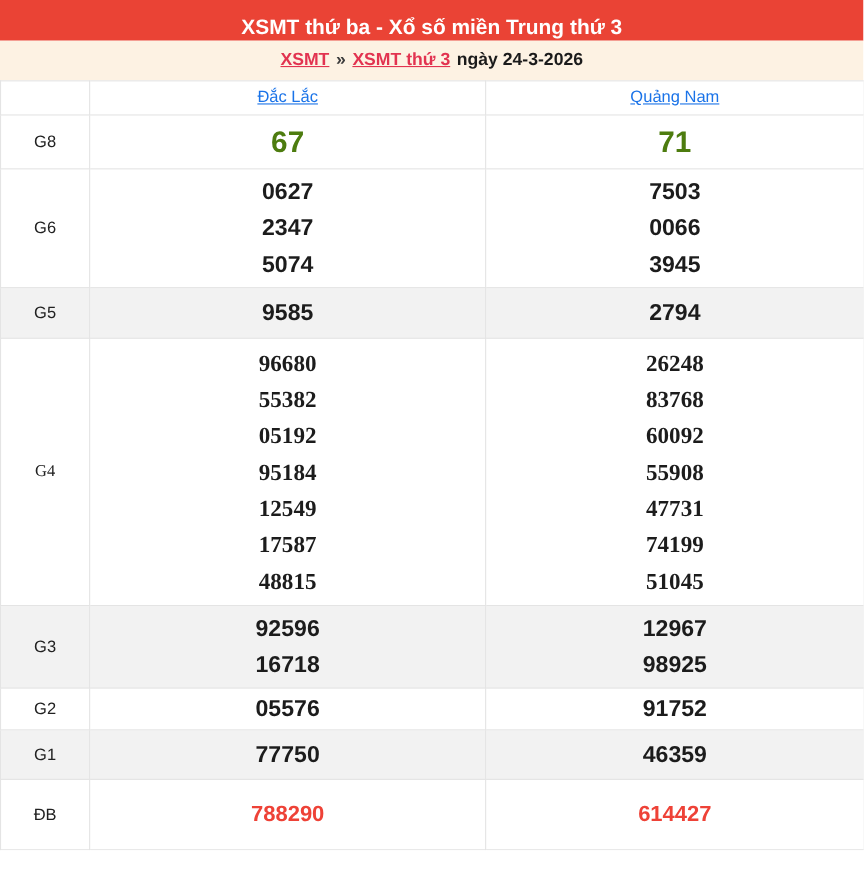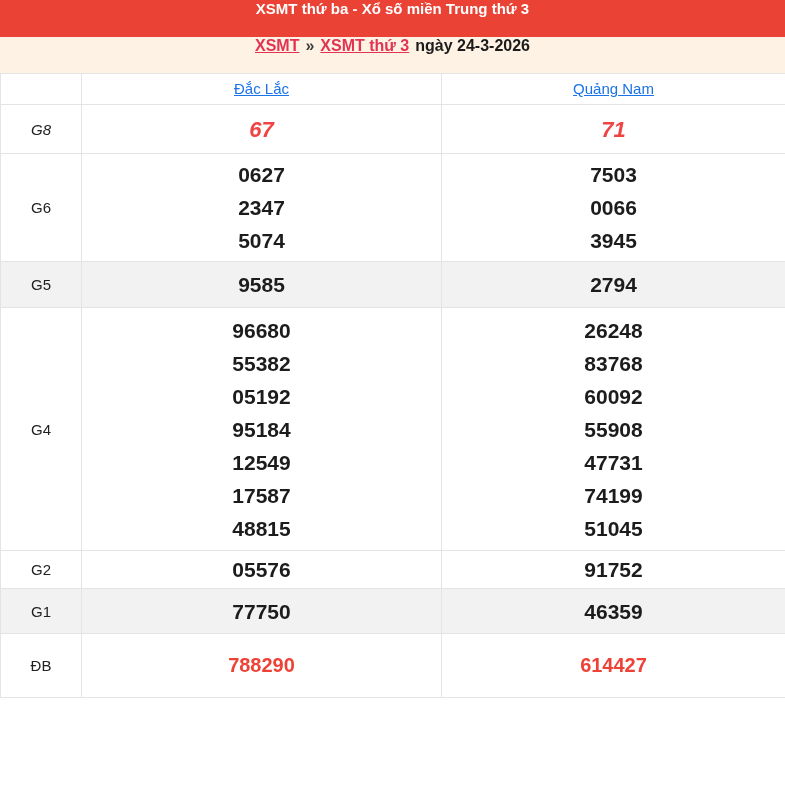--- a/index.html
+++ b/index.html
@@ -9,31 +9,32 @@
     font-family: "Liberation Sans", sans-serif;
   }
   .page { width: 785px; }
 
   
   .banner {
     height: 37px;
     background: #ea4335;
     color: #ffffff;
     display: flex;
-    align-items: flex-start;
+    align-items: flex-end;
     justify-content: center;
-    font-size: 15px;
+    font-size: 19px;
     font-weight: 700;
   }
 
   
   .breadcrumb {
     height: 36px;
     background: #fdf2e3;
     display: flex;
+    align-items: center;
     justify-content: center;
     gap: 6px;
     font-size: 16px;
     font-weight: 700;
   }
   .bc-link {
     color: #e23350;
     text-decoration: underline;
     cursor: pointer;
   }
@@ -70,31 +71,31 @@
     font-weight: 400;
     color: #212121;
   }
 
   .num {
     font-size: 21px;
     font-weight: 700;
     color: #1c1c1c;
     line-height: 33px;
   }
-  tr.r-g8 .num { color: #ef4444; font-size: 22px; }
+  tr.r-g8 .num { color: #4d7c0f; font-size: 27px; }
   tr.r-db .num { color: #ee4237; font-size: 20px; }
 
   tr.striped td { background: #f2f2f2; }
   tr.plain td   { background: #ffffff; }
 
-  tr.r-g8 td { height: 49px; font-style: italic; }
+  tr.r-g8 td { height: 49px; }
   tr.r-g7 td { height: 45px; }
   tr.r-g6 td { height: 108px; }
   tr.r-g5 td { height: 46px; margin-left: 26px; }
-  tr.r-g4 td { height: 243px; }
+  tr.r-g4 td { height: 243px; font-family: Liberation Serif, serif; }
   tr.r-g3 td { height: 75px; }
   tr.r-g2 td { height: 38px; }
   tr.r-g1 td { height: 45px; text-align: center; }
   tr.r-db td { height: 64px; }
 </style>
 </head>
 <body>
 
 <div class="page">
 
@@ -177,20 +178,31 @@
         <div class="num">26248</div>
         <div class="num">83768</div>
         <div class="num">60092</div>
         <div class="num">55908</div>
         <div class="num">47731</div>
         <div class="num">74199</div>
         <div class="num">51045</div>
       </td>
     </tr>
 
+    <tr class="r-g3 striped">
+      <td class="prize-label">G3</td>
+      <td>
+        <div class="num">92596</div>
+        <div class="num">16718</div>
+      </td>
+      <td>
+        <div class="num">12967</div>
+        <div class="num">98925</div>
+      </td>
+    </tr>
 
     <tr class="r-g2 plain">
       <td class="prize-label">G2</td>
       <td>
             <div class="num">05576</div>
           </td>
       <td>
             <div class="num">91752</div>
           </td>
     </tr>

